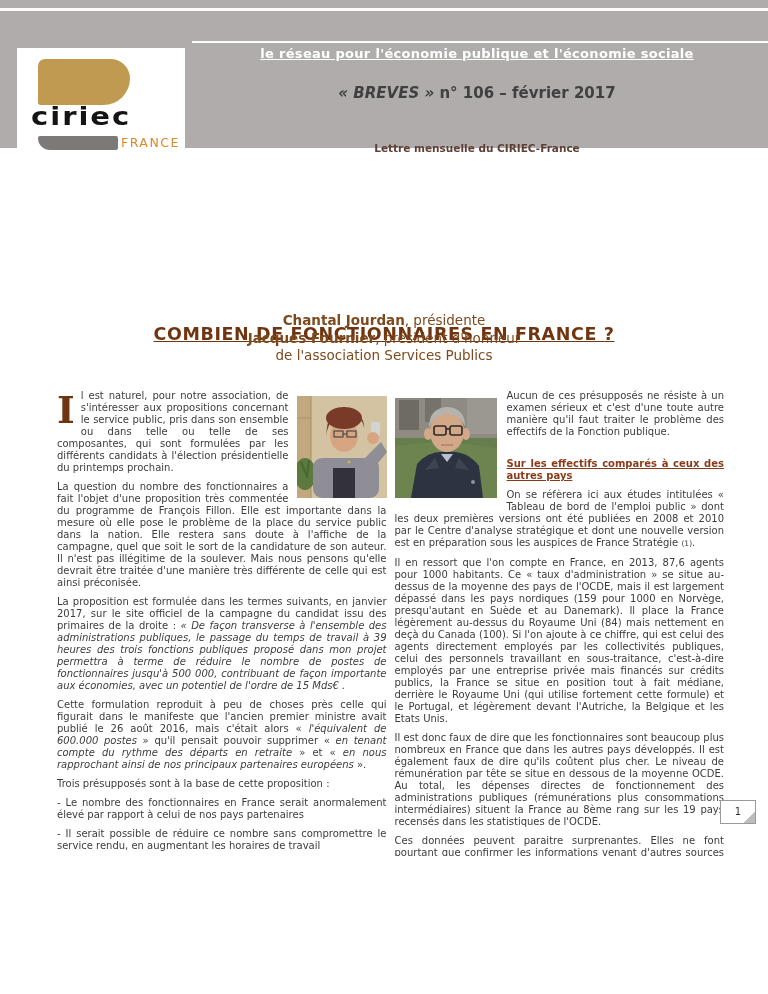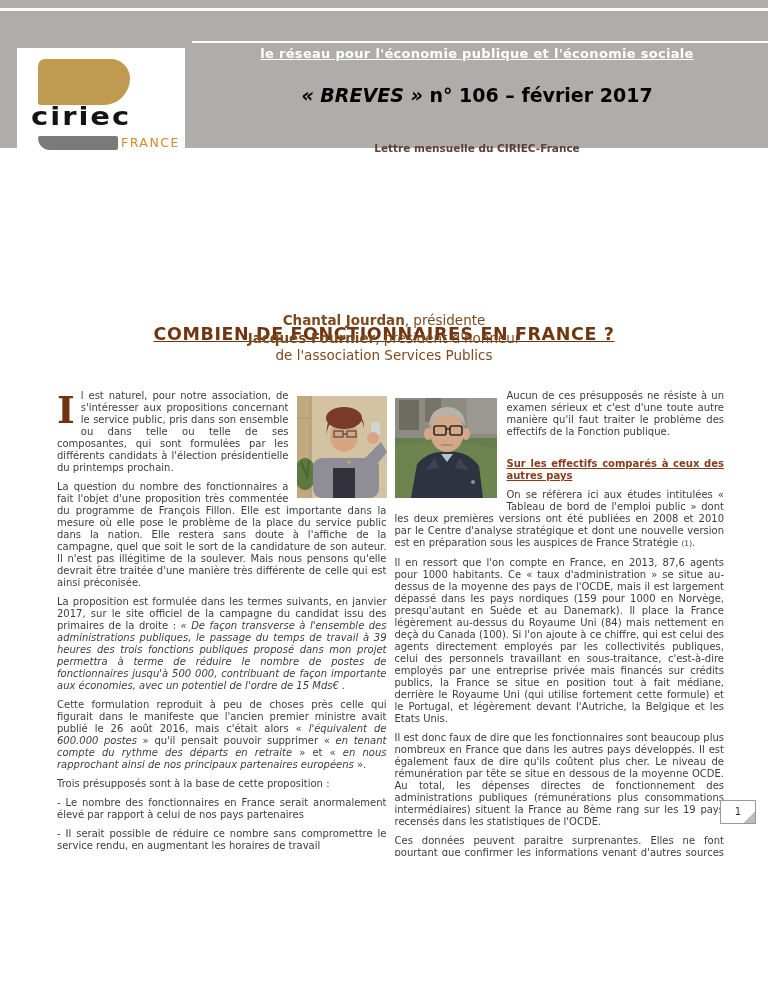--- a/index.html
+++ b/index.html
@@ -6,21 +6,21 @@
   .page{position:relative;width:768px;height:856px;background:#fff;overflow:hidden;
         font-family:"DejaVu Sans",sans-serif;color:#3c3c3c;}
 
   
   .header-band{position:absolute;top:0;left:0;width:768px;height:148px;background:#b0acac;}
   .top-white-line{position:absolute;top:8px;left:0;width:768px;height:3px;background:#fbfbfb;}
   .header-rule{position:absolute;top:41px;left:192px;right:0;height:2px;background:#fbfbfb;}
   .tagline{position:absolute;top:46px;left:192px;right:6px;text-align:center;
            color:#ffffff;font-weight:bold;font-size:13px;text-decoration:underline;letter-spacing:.3px;}
   .issue-line{position:absolute;top:84px;left:192px;right:6px;text-align:center;
-              color:#000000;font-weight:bold;font-size:19px;}
+              color:#404040;font-weight:bold;font-size:15px;}
   .issue-sub{position:absolute;top:104px;left:192px;right:6px;text-align:center;
              color:#5e4038;font-weight:bold;font-size:10.5px;margin-top:38px;}
 
   
   .logo-box{position:absolute;left:17px;top:5px;width:168px;height:111px;background:#fff;margin-top:43px;}
   .logo-gold{position:absolute;left:21px;top:11px;width:92px;height:46px;background:#bf9a50;
              border-radius:8px 22px 30px 3px;}
   .logo-word{position:absolute;left:14px;top:54px;width:152px;text-align:left;
              font-weight:bold;font-size:29px;line-height:32px;color:#141414;letter-spacing:2px;
              transform:scaleY(.88);transform-origin:top left;}

